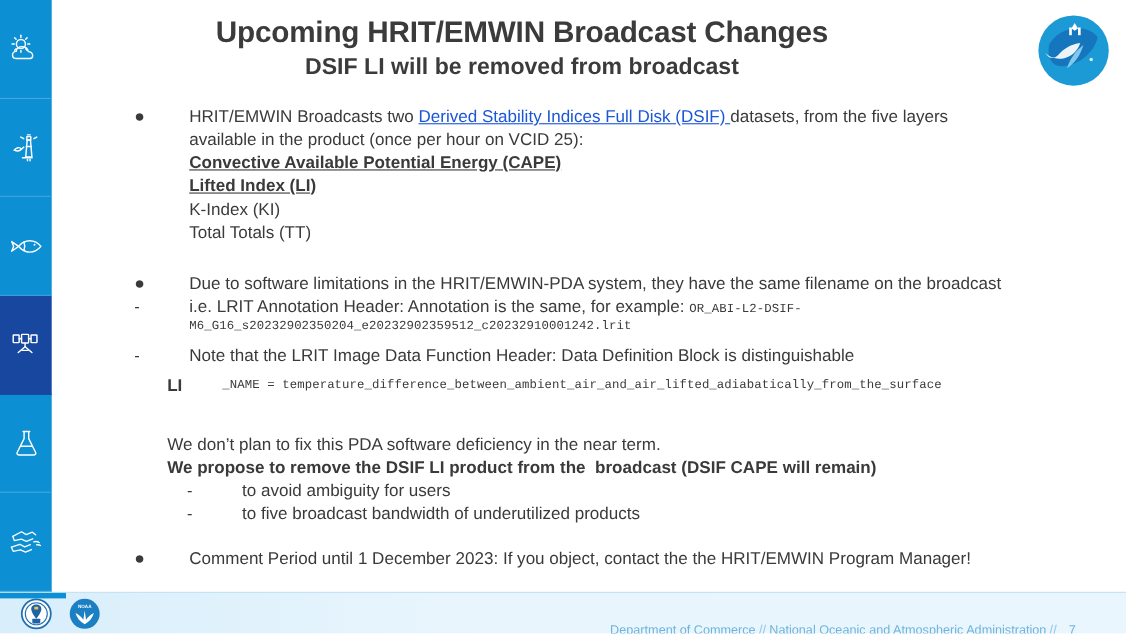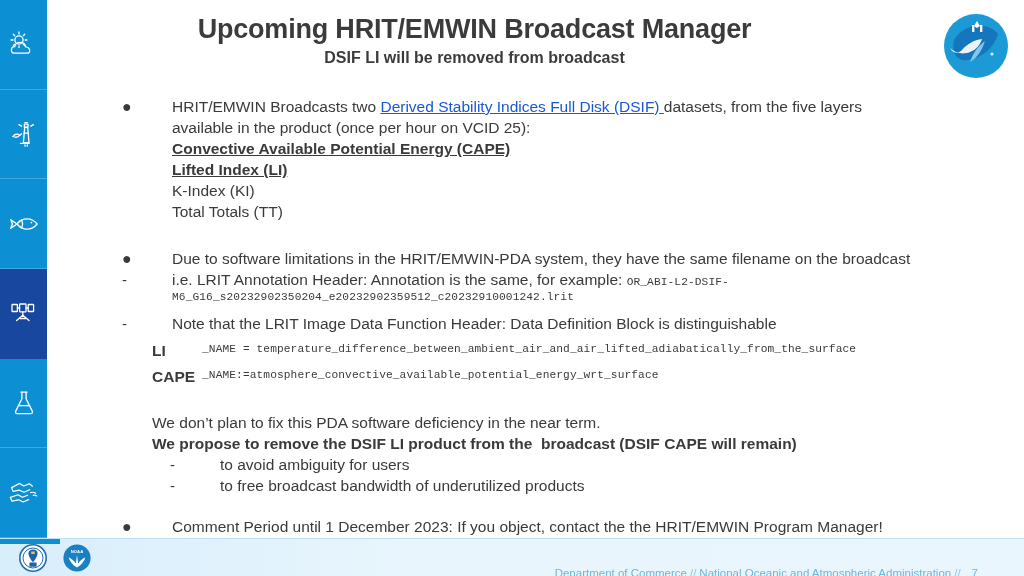--- a/index.html
+++ b/index.html
@@ -33,21 +33,21 @@
   
   .title-block {
     position: absolute; left: 47px; top: 14px; width: 855px;
     text-align: center;
   }
   .title-main {
     font-size: 27px; font-weight: bold; color: #3b3b3b;
     letter-spacing: -0.2px; line-height: 1.12;
   }
   .title-sub {
-    font-size: 16px; font-weight: bold; color: #3b3b3b;
+    font-size: 21px; font-weight: bold; color: #3b3b3b;
     line-height: 1.2; margin-top: 4px;
   }
 
   .nesdis-logo {
     position: absolute; right: 12px; top: 10px;
     width: 72px; height: 72px;
   }
 
   
   .body-area {
@@ -78,21 +78,21 @@
   .indent-list { padding-left: 48px; }
   .sp-8 { height: 8px; }
   .sp-20 { height: 20px; }
   .sp-26 { height: 26px; }
 
   .codelabel {
     display: inline-block; min-width: 48px;
     font-weight: bold; font-size: 15.5px; color: #3a3a3a;
     vertical-align: baseline;
   }
-  .codeline { display: flex; align-items: flex-start; }
+  .codeline { display: flex; align-items: center; }
   .codeline .mono { padding-left: 2px; font-family: Liberation Mono, monospace; }
 
   
   .footer {
     position: absolute; left: 0; bottom: 0;
     width: 1024px; height: 38px;
     background: linear-gradient(to right, #d8eefb 0%, #e8f5fd 40%, #eaf6fe 100%);
     border-top: 1px solid #bfe0f3;
   }
   .footer-logos {
@@ -198,21 +198,21 @@
           <path d="M26.2 15.4c1.4-.4 2.6-.2 3.6.5"></path>
           <path d="M3.4 17.4 11 14.8l4.4 2.4 5.2-2"></path>
           <path d="M3.4 17.4 5 21.2l6.6-1.4 4.6 2.2 5.4-2.4"></path>
         </svg>
       </span>
     </div>
 
   </div>
 
   <div class="title-block">
-    <div class="title-main">Upcoming HRIT/EMWIN Broadcast Manager</div>
+    <div class="title-main">Upcoming HRIT/EMWIN Broadcast Changes</div>
     <div class="title-sub">DSIF LI will be removed from broadcast</div>
   </div>
 
   <span class="nesdis-logo">
     <svg width="72" height="72" viewBox="0 0 72 72">
       <circle cx="36" cy="36" r="32" fill="#1c9ad6"></circle>
       <path d="M14 30c6-10 18-16 30-14 6 1 11 4 14 8-4 14-16 24-30 26-7 1-12-2-14-8-1-4-1-8 0-12z" fill="#1470b8" opacity="0.85"></path>
       <path d="M10 38c5 5 13 7 20 4 6-2 10-7 12-13-8 1-15 5-20 11-4 4-8 4-12-2z" fill="#ffffff" opacity="0.92"></path>
       <path d="M30 52c3-9 8-16 15-21-3 9-7 16-15 21z" fill="#8fd2f0" opacity="0.9"></path>
       <path d="M34 16l3-5 3 5-3 2z" fill="#ffffff"></path>
@@ -263,44 +263,40 @@
     </div>
 
     <div class="sp-8"></div>
 
     <div style="padding-left:42px;">
       <div class="codeline">
         <span class="codelabel">LI</span>
         <span class="mono">_NAME = temperature_difference_between_ambient_air_and_air_lifted_adiabatically_from_the_surface</span>
       </div>
       <div class="sp-8"></div>
-      <div class="codeline">
-        <span class="codelabel">CAPE</span>
-        <span class="mono">_NAME:=atmosphere_convective_available_potential_energy_wrt_surface</span>
-      </div>
     </div>
 
     <div class="sp-26"></div>
 
     <div style="padding-left:42px;">
       <div class="ln">We don’t plan to fix this PDA software deficiency in the near term.</div>
       <div class="ln bold">We propose to remove the DSIF LI product from the  broadcast (DSIF CAPE will remain)</div>
     </div>
 
     <div class="indent-list">
       <div class="row">
         <div class="marker">-</div>
         <div class="content">
           <div class="ln">to avoid ambiguity for users</div>
         </div>
       </div>
       <div class="row">
         <div class="marker">-</div>
         <div class="content">
-          <div class="ln">to free broadcast bandwidth of underutilized products</div>
+          <div class="ln">to five broadcast bandwidth of underutilized products</div>
         </div>
       </div>
     </div>
 
     <div class="sp-20"></div>
 
     <div class="row">
       <div class="marker dot">●</div>
       <div class="content">
         <div class="ln"><span class="bold">Comment Period until 1 December 2023</span><span>: If you object, contact the the HRIT/EMWIN Program Manager!</span></div>

